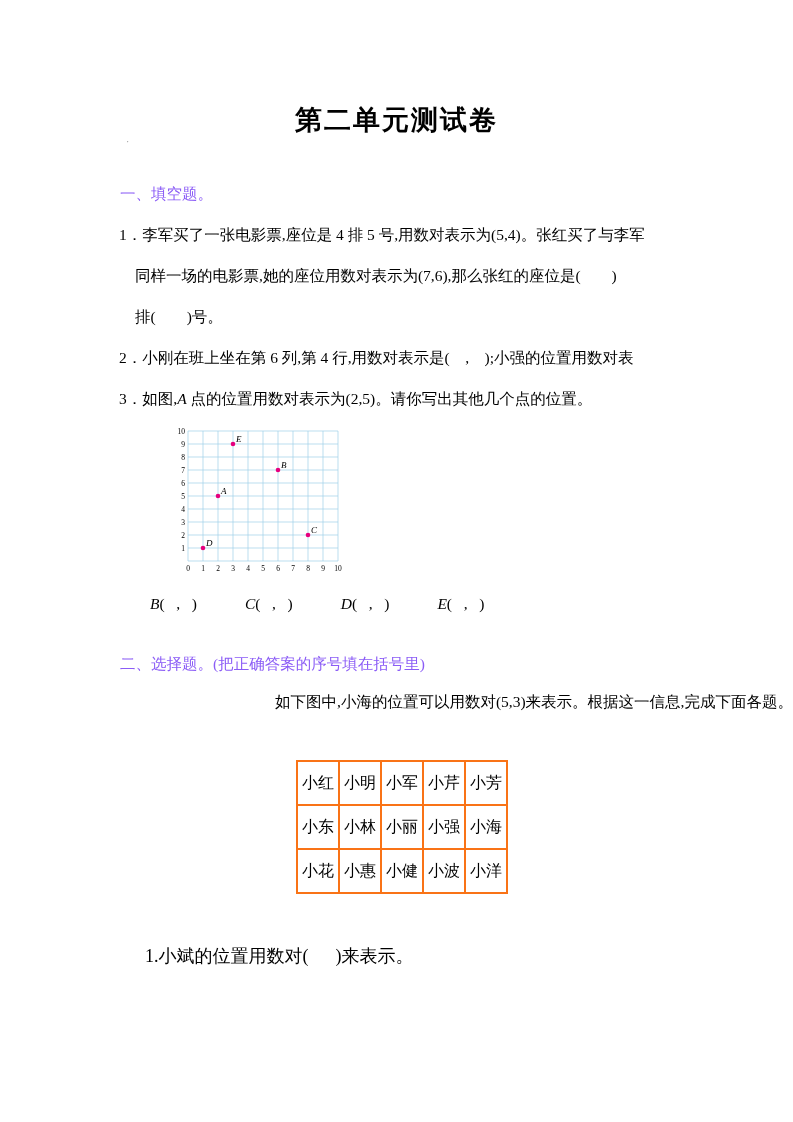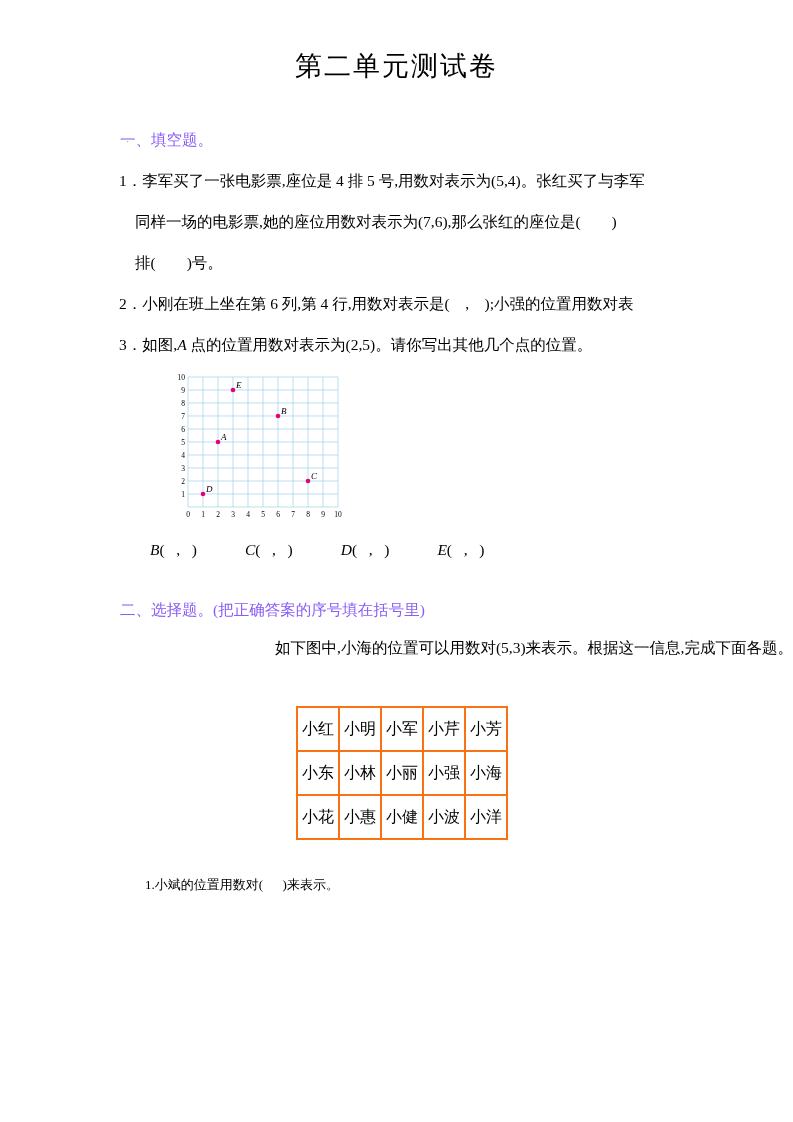--- a/index.html
+++ b/index.html
@@ -9,24 +9,24 @@
     background:#ffffff;
     font-family:"Liberation Serif","DejaVu Serif",serif;
     color:#000;
     overflow:hidden;
   }
   .stray-mark{
     position:absolute;left:126px;top:136px;
     font-size:10px;color:#999;
   }
   .doc-title{
-    padding-top:48px;
+    padding-top:102px;
     text-align:center;
     font-size:27px;
-    font-weight:normal;
+    font-weight:bold;
     letter-spacing:2px;
     white-space:pre-wrap;
   }
   .sec-heading{
     margin:46px 0 0 120px;
     color:#8b5cf6;
     font-size:15.5px;
     line-height:20px;
     white-space:pre-wrap;
   }
@@ -55,22 +55,22 @@
     border-collapse:collapse;
   }
   table.names td{
     width:38px;height:40px;
     border:2px solid #f97316;
     text-align:center;
     font-size:16px;
     font-family:"Liberation Serif","DejaVu Serif",serif;
   }
   .s2-q1{
-    margin:36px 0 0 145px;
-    font-size:13px;
+    margin:50px 0 0 145px;
+    font-size:18px;
     white-space:pre-wrap;
   }
 </style>
 </head>
 <body>
 
 <div class="page">
 
   <span class="stray-mark">·</span>
 

